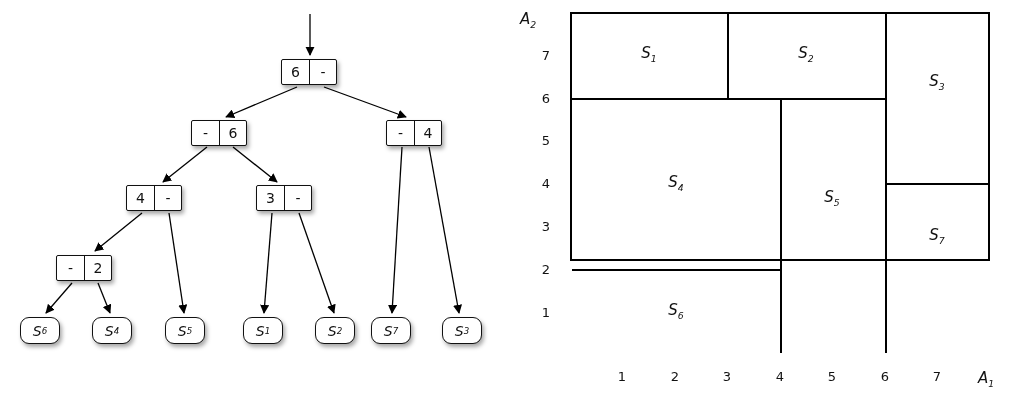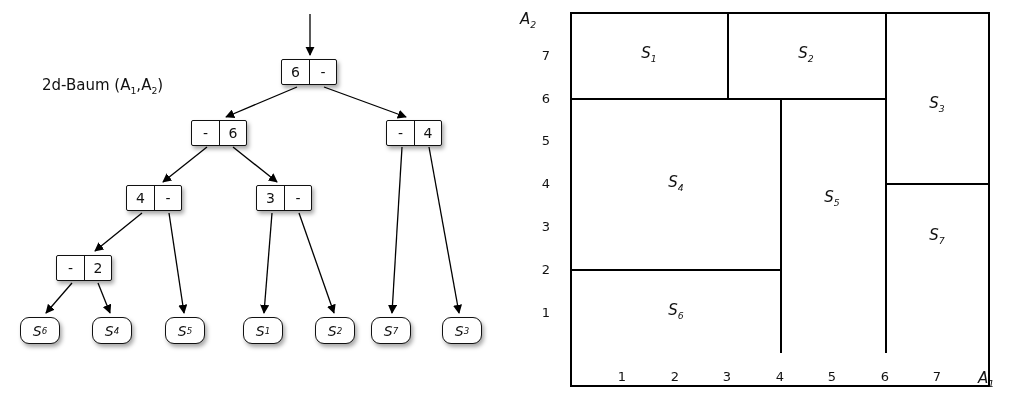--- a/index.html
+++ b/index.html
@@ -17,21 +17,21 @@
   .tnode .cell { width:27px; height:24px; display:flex; align-items:center; justify-content:center;
                  font-size:14px; }
   .tnode .cell + .cell { border-left:1.4px solid #111; }
 
   .leaf { position:absolute; width:40px; height:27px; background:#fff; border:1.4px solid #111;
           border-radius:9px; box-shadow:2px 3px 4px rgba(0,0,0,0.35);
           display:flex; align-items:center; justify-content:center;
           font-style:italic; font-size:14px; }
 
   
-  .plot { position:absolute; left:570px; top:12px; width:420px; height:375px;
+  .plot { position:absolute; left:570px; top:12px; width:420px; height:249px;
           border:2px solid #000; background:#fff; }
   .pline { position:absolute; background:#000; }
   .region-label { position:absolute; transform:translate(-50%,-50%);
                   font-style:italic; font-size:15px; white-space:nowrap; }
   .tick { position:absolute; transform:translate(-50%,-50%); font-size:13px; }
   .axis-label { position:absolute; font-style:italic; font-size:15px; white-space:nowrap; }
 </style>
 </head>
 <body>
 
@@ -53,21 +53,20 @@
       <line x1="169" y1="213" x2="184" y2="313" marker-end="url(#arrow)"></line>
       <line x1="72" y1="283" x2="46" y2="313" marker-end="url(#arrow)"></line>
       <line x1="98" y1="283" x2="110" y2="313" marker-end="url(#arrow)"></line>
       <line x1="272" y1="213" x2="264" y2="313" marker-end="url(#arrow)"></line>
       <line x1="299" y1="213" x2="334" y2="313" marker-end="url(#arrow)"></line>
       <line x1="402" y1="147" x2="392" y2="313" marker-end="url(#arrow)"></line>
       <line x1="429" y1="147" x2="459" y2="313" marker-end="url(#arrow)"></line>
     </g>
   </svg>
 
-  <div class="diagram-title"><span>2d-Baum (A</span><sub>1</sub><span>,A</span><sub>2</sub><span>)</span></div>
 
   <div class="tnode" style="left:281px; top:59px;">
     <span class="cell">6</span>
     <span class="cell">-</span>
   </div>
   <div class="tnode" style="left:191px; top:120px;">
     <span class="cell">-</span>
     <span class="cell">6</span>
   </div>
   <div class="tnode" style="left:386px; top:120px;">
@@ -120,21 +119,21 @@
 
     <div class="pline" style="left:313px; top:0;     width:2px;   height:339px;"></div>
     <div class="pline" style="left:0;     top:84px;  width:313px; height:2px;"></div>
     <div class="pline" style="left:155px; top:0;     width:2px;   height:84px;"></div>
     <div class="pline" style="left:208px; top:84px;  width:2px;   height:255px;"></div>
     <div class="pline" style="left:0;     top:255px; width:208px; height:2px;"></div>
     <div class="pline" style="left:313px; top:169px; width:103px; height:2px;"></div>
 
     <div class="region-label" style="left:77px;  top:40px;"><span>S</span><sub>1</sub></div>
     <div class="region-label" style="left:234px; top:40px;font-style:italic;"><span>S</span><sub>2</sub></div>
-    <div class="region-label" style="left:365px; top:90px;"><span>S</span><sub>3</sub></div>
+    <div class="region-label" style="left:365px; top:68px;"><span>S</span><sub>3</sub></div>
     <div class="region-label" style="left:104px; top:169px;"><span>S</span><sub>4</sub></div>
     <div class="region-label" style="left:260px; top:184px;"><span>S</span><sub>5</sub></div>
     <div class="region-label" style="left:104px; top:297px;"><span>S</span><sub>6</sub></div>
     <div class="region-label" style="left:365px; top:222px;"><span>S</span><sub>7</sub></div>
   </div>
 
   <div class="axis-label" style="left:520px; top:10px;"><span>A</span><sub>2</sub></div>
   <div class="axis-label" style="left:978px; top:369px;text-align:center;"><span>A</span><sub>1</sub></div>
 
   <span class="tick" style="left:546px; top:55px;">7</span>

